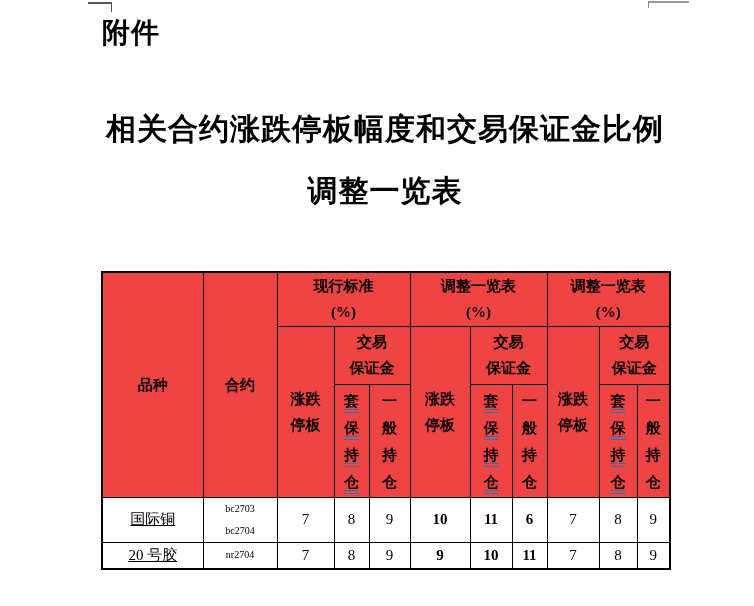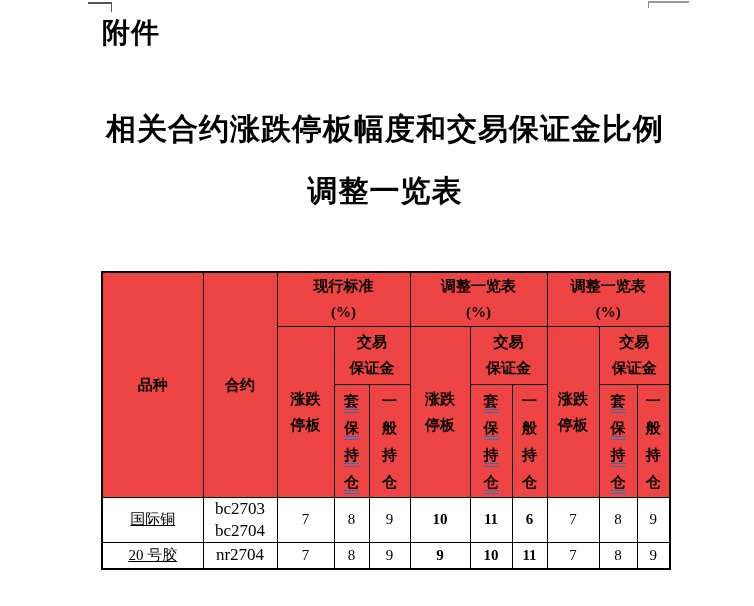--- a/index.html
+++ b/index.html
@@ -51,21 +51,21 @@
     line-height:26px;
   }
   td.hd .unit{font-family:"Liberation Serif","DejaVu Serif",serif;}
   .vstack{display:flex;flex-direction:column;align-items:center;justify-content:center;}
   .vchar{line-height:27px;height:27px;}
   .vchar span{display:inline-block;line-height:17px;}
   .hedge .vchar span{border-bottom:4px double #2e74b5;padding-bottom:0px;}
   td.num{font-size:16px;}
   td.numb{font-size:16px;font-weight:bold;}
   td.variety{font-size:16px;text-decoration:underline;}
-  .contract-lines{line-height:22px;font-size:17px;}
+  .contract-lines{line-height:22px;font-size:10px;}
 </style>
 </head>
 <body>
 
 <div class="page">
 
   <div class="crop-left"></div>
   <div class="crop-right"></div>
 
   <div class="attachment">附件</div>

